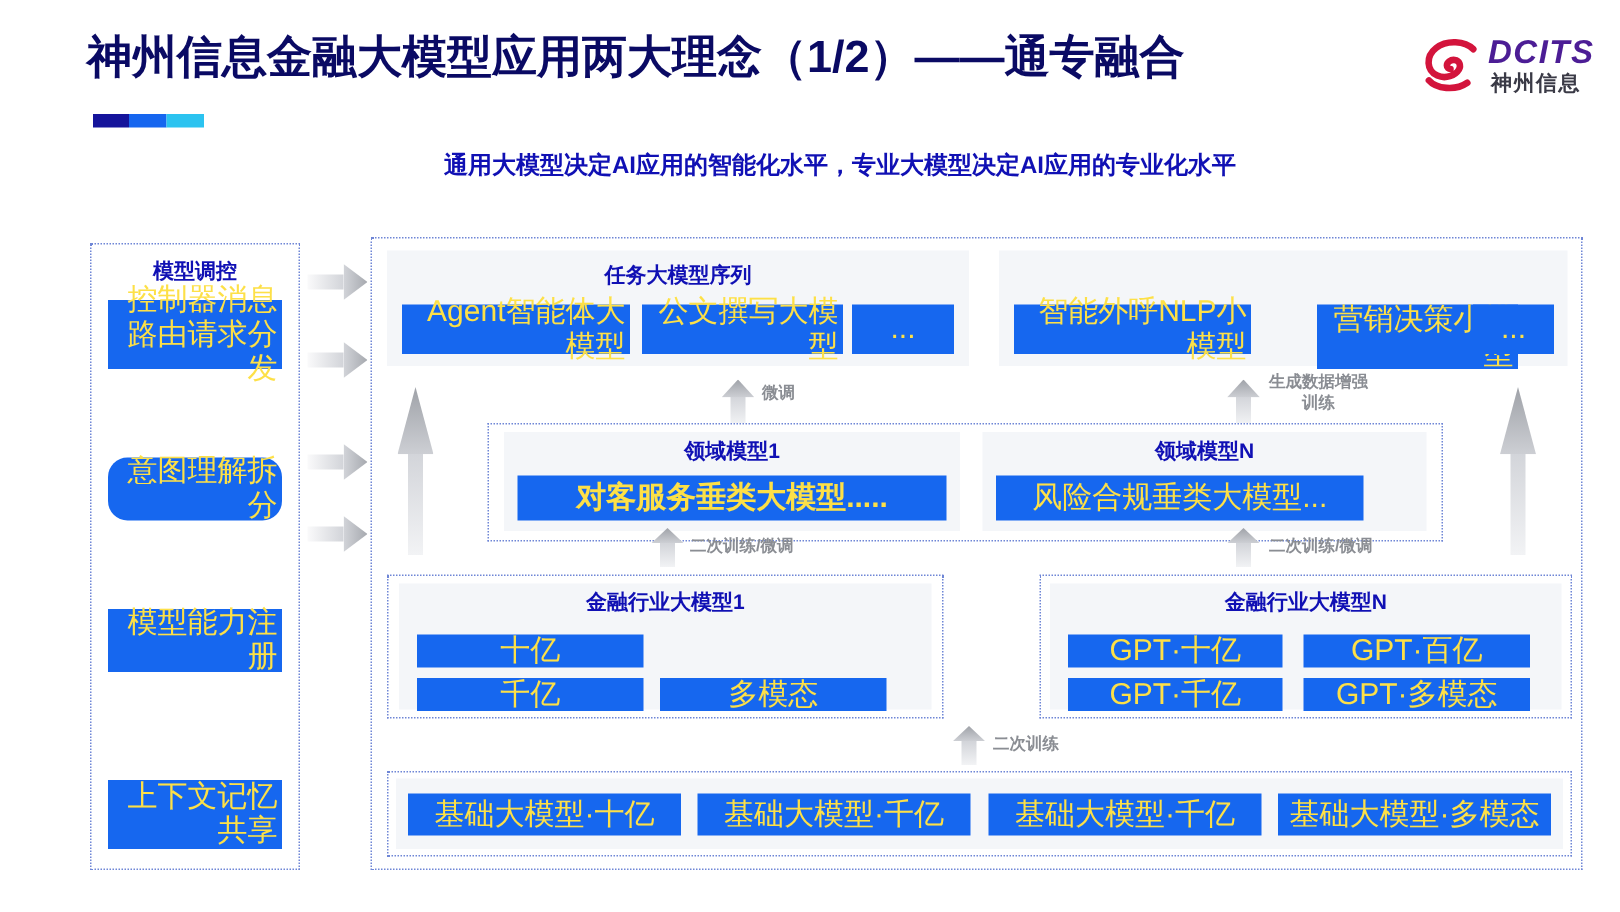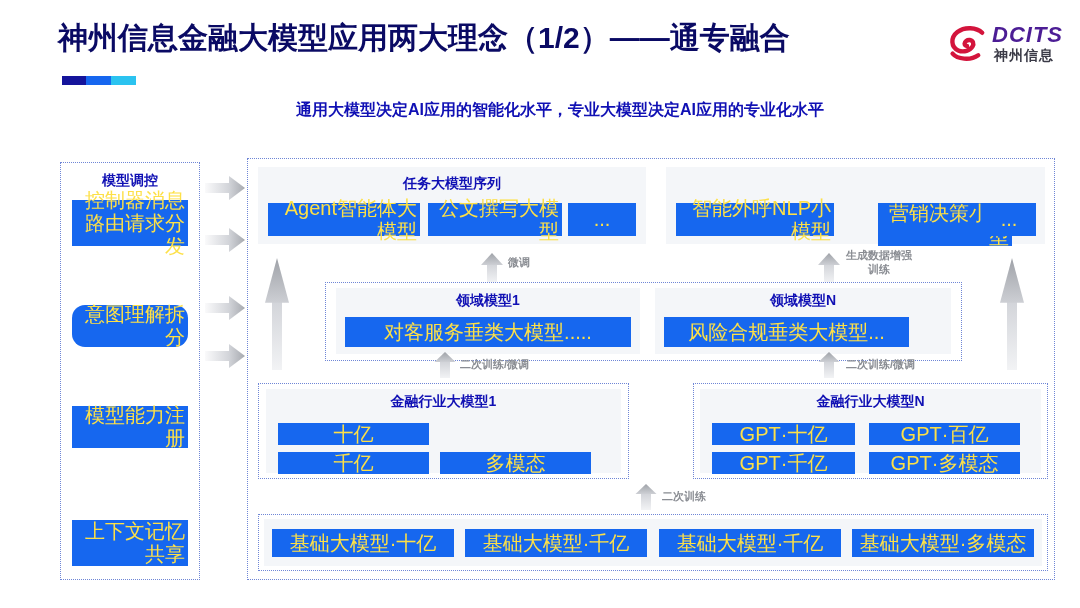--- a/index.html
+++ b/index.html
@@ -185,21 +185,21 @@
     <div class="shaft"></div>
       <div class="head"></div>
   </div>
   <div class="arrow-label" style="left:846px;top:249px;white-space:pre-line;text-align:center;">生成数据增强
 训练</div>
 
   <div class="dotbox" style="left:325px;top:282px;width:637px;height:79px;"></div>
 
   <div class="graypanel" style="left:336px;top:288px;width:304px;height:66px;"></div>
   <div class="hdr" style="left:336px;top:292px;width:304px;">领域模型1</div>
-  <div class="bluebox" style="left:345px;top:317px;width:286px;height:30px;">对客服务垂类大模型.....</div>
+  <div class="bluebox" style="left:345px;top:317px;width:286px;height:30px;font-weight:bold;">对客服务垂类大模型.....</div>
 
   <div class="graypanel" style="left:655px;top:288px;width:296px;height:66px;"></div>
   <div class="hdr" style="left:655px;top:292px;width:296px;">领域模型N</div>
   <div class="bluebox" style="left:664px;top:317px;width:245px;height:30px;">风险合规垂类大模型...</div>
 
   <div class="arrow-u" style="left:434px;top:352px;width:22px;height:26px;">
     <div class="shaft"></div>
       <div class="head"></div>
   </div>
   <div class="arrow-label" style="left:460px;top:358px;">二次训练/微调</div>

